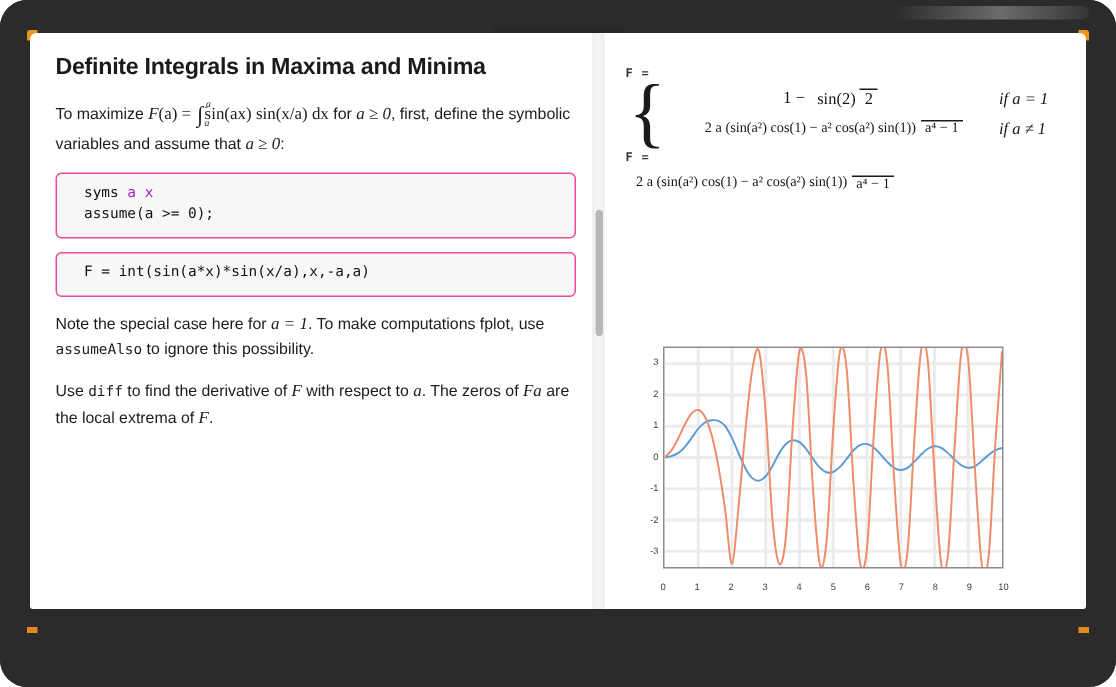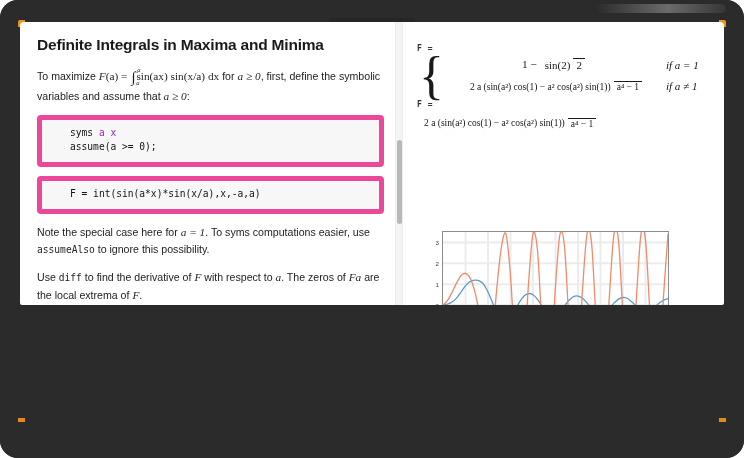--- a/index.html
+++ b/index.html
@@ -27,21 +27,21 @@
     background: #262626;
     border-radius: 0 0 7px 7px;
   }
   .glare {
     position: absolute; right: 18px; top: 4px; width: 130px; height: 9px;
     background: linear-gradient(90deg, rgba(255,255,255,0) 0%, rgba(255,255,255,.30) 55%, rgba(255,255,255,.05) 100%);
     border-radius: 5px;
   }
   .screen {
     position: absolute; left: 20px; top: 22px;
-    width: 704px; height: 283px;
+    width: 704px; height: 384px;
     background: #ffffff;
     border-radius: 4px 4px 2px 2px;
     overflow: hidden;
     display: flex;
   }
   .accent-l { position:absolute; left:18px; top:20px; width:7px; height:7px; background:#f0931e; border-radius:2px 0 0 0;}
   .accent-r { position:absolute; right:18px; top:20px; width:7px; height:7px; background:#f0931e; border-radius:0 2px 0 0;}
   .accent-bl{ position:absolute; left:18px; bottom:34px; width:7px; height:6px; background:#e08a1c; border-radius:0 0 0 2px;}
   .accent-br{ position:absolute; right:18px; bottom:34px; width:7px; height:6px; background:#e08a1c; border-radius:0 0 2px 0;}
   .bezel-bottom {
@@ -68,23 +68,23 @@
   .mono-in { font-family: "DejaVu Sans Mono", monospace; font-size: 9.6px; margin-top: 47px; }
   .intgrl {
     font-family: "Liberation Serif", serif; font-size: 15px;
     position: relative; display: inline-block; top: 2px; margin: 0 1px;
   }
   .intgrl sub { font-size: 6.5px; position: absolute; left: 5px; bottom: 1px; font-style: italic;}
   .intgrl sup { font-size: 6.5px; position: absolute; left: 6px; top: 0px; font-style: italic;}
 
   .code {
     background: #f7f7f7;
-    border: 5px solid #ec4899;
+    border: 1px solid #ec4899;
     border-radius: 4px;
-    padding: 6px 10px 7px 28px;
+    padding: 6px 10px 7px 18px;
     margin-bottom: 9px;
     font-family: "DejaVu Sans Mono", monospace;
     font-size: 9.6px; line-height: 1.55; color: #111;
     white-space: pre;
   }
   .kw-var { color: #a020c0; }
 
   
   .scrollbar {
     position: absolute; right: 0; top: 0; width: 7px; height: 100%;
@@ -168,21 +168,21 @@
       <h1 class="doc-title">Definite Integrals in Maxima and Minima</h1>
 
       <p class="para"><span>To maximize </span><span class="mi">F</span><span class="mr">(a) = </span><span class="intgrl">∫<sub>-a</sub><sup>a</sup></span><span class="mr">sin(ax) sin(x/a) dx</span><span> for </span><span class="mi">a ≥ 0</span><span>, first, define the symbolic variables and assume that </span><span class="mi">a ≥ 0</span><span>:</span></p>
 
       <div class="code"><span>syms </span><span class="kw-var">a</span> <span class="kw-var">x</span>
 <span>assume(a &gt;= 0);</span></div>
 
 
       <div class="code"><span>F = int(sin(a*x)*sin(x/a),x,-a,a)</span></div>
 
-      <p class="para"><span>Note the special case here for </span><span class="mi">a = 1</span><span>. To syms computations easier, use </span><span class="mono-in">assumeAlso</span><span> to ignore this possibility.</span></p>
+      <p class="para"><span>Note the special case here for </span><span class="mi">a = 1</span><span>. To make computations fplot, use </span><span class="mono-in">assumeAlso</span><span> to ignore this possibility.</span></p>
 
 
 
 
       <p class="para"><span>Use </span><span class="mono-in">diff</span><span> to find the derivative of </span><span class="mi">F</span><span> with respect to </span><span class="mi">a</span><span>. The zeros of </span><span class="mi">Fa</span><span> are the local extrema of </span><span class="mi">F</span><span>.</span></p>
 
       <div class="scrollbar">
         <div class="scroll-thumb"></div>
       </div>
     </div>

